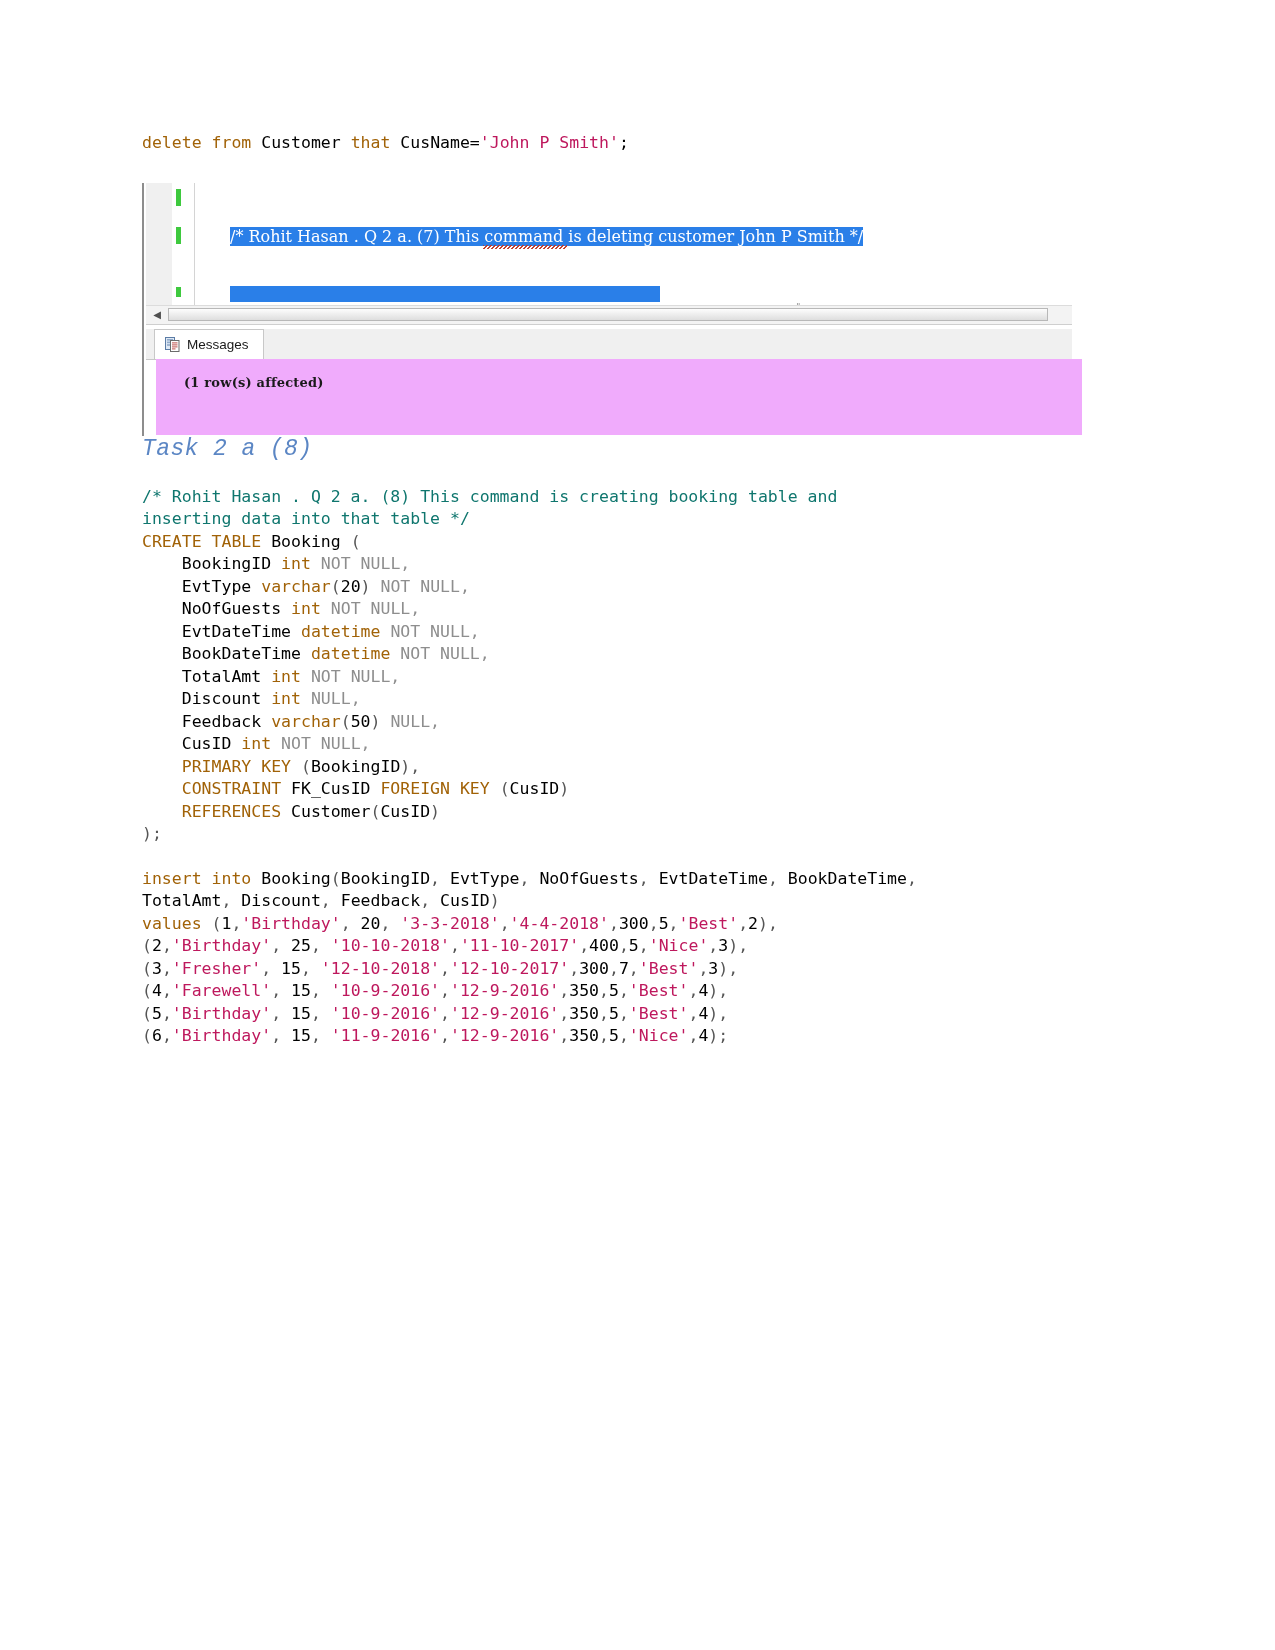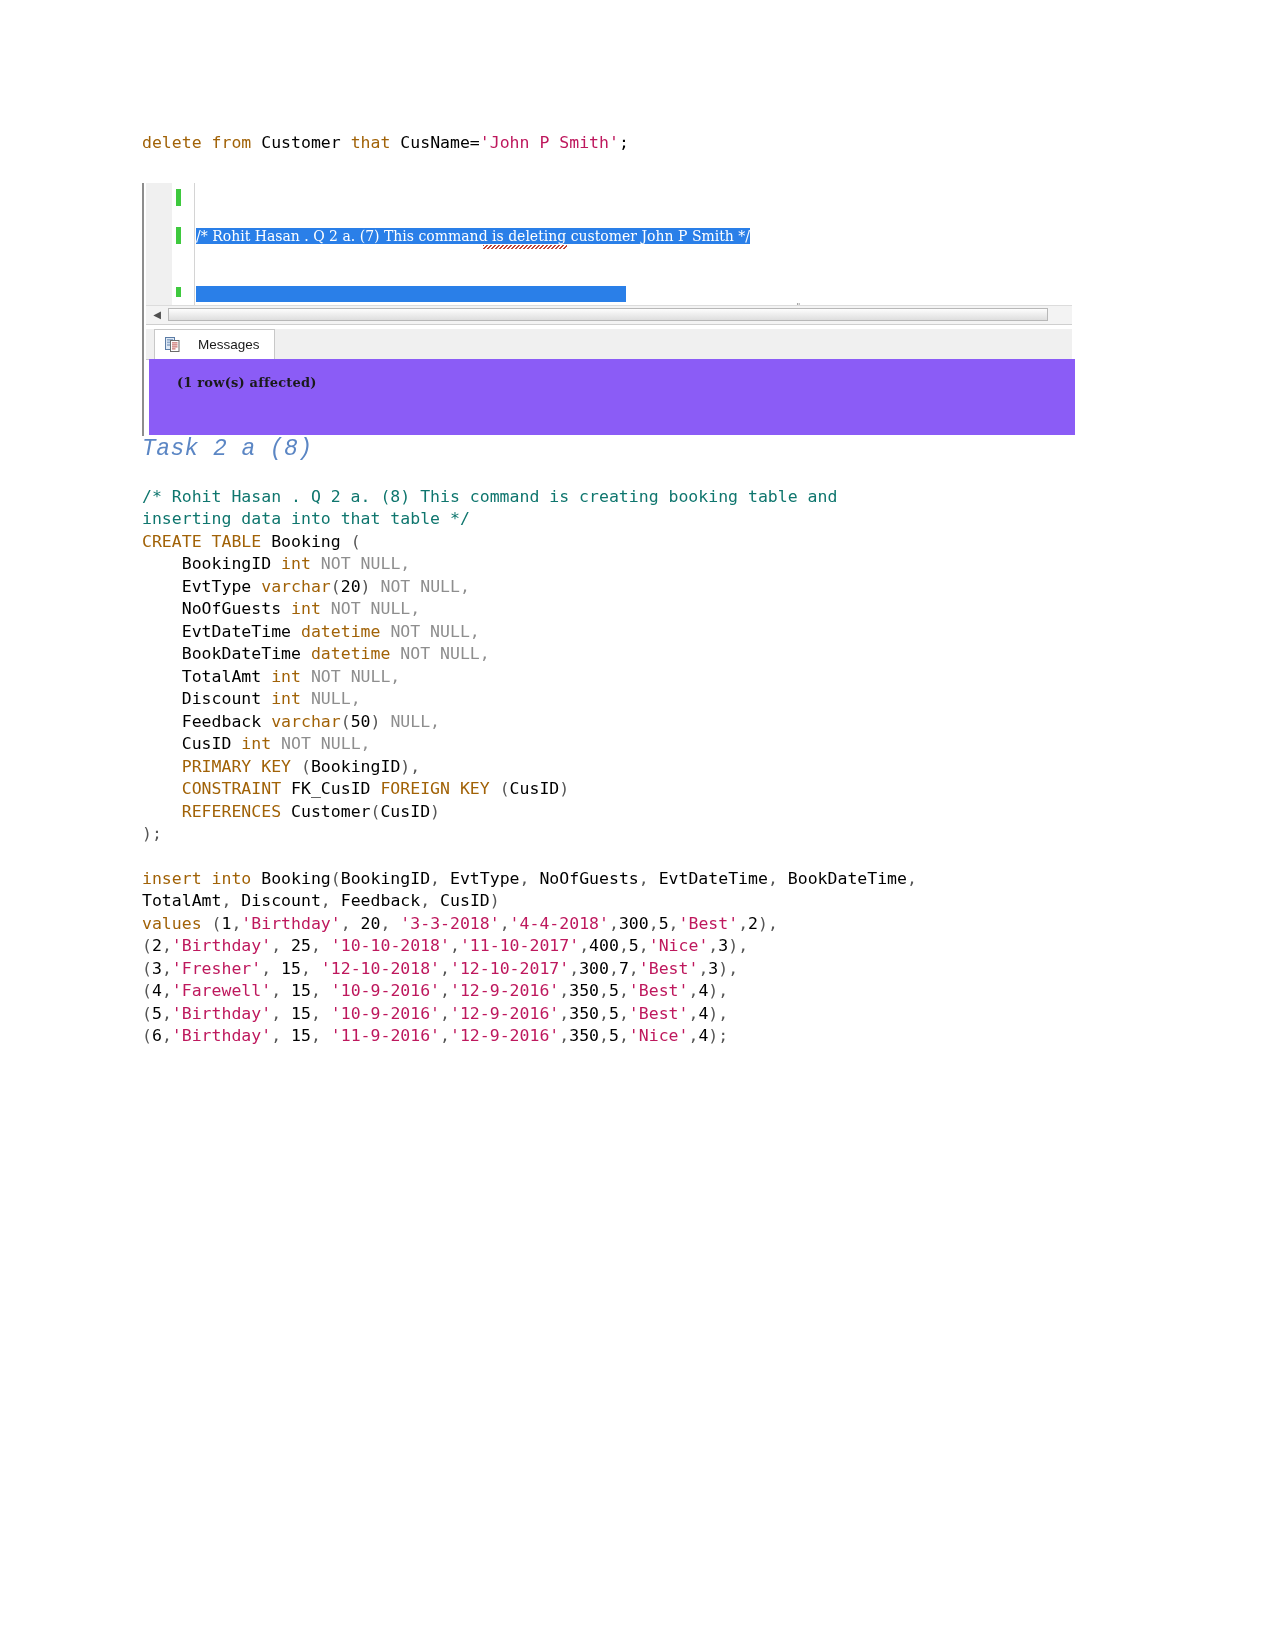--- a/index.html
+++ b/index.html
@@ -81,24 +81,25 @@
   .chg-bar {
     position: absolute;
     left: 30px;
     width: 5px;
     background: #3ec93e;
   }
   .ed-text {
     position: absolute;
     left: 50px; top: 6px;
     font-family: "DejaVu Serif", "Liberation Serif", serif;
-    font-size: 14px;
+    font-size: 16px;
     line-height: 19px;
     white-space: pre;
     color: #000;
+    padding-left: 34px;
   }
   .ed-line { height: 19px; }
   .sel {
     background: #2a7fe8;
     color: #ffffff;
   }
   .sel-blank {
     display: inline-block;
     background: #2a7fe8;
     width: 430px;
@@ -158,34 +159,34 @@
   .msg-tab {
     position: absolute;
     left: 8px; top: 0;
     height: 30px;
     padding: 0 14px 0 10px;
     background: #ffffff;
     border: 1px solid #c8c8c8;
     border-bottom: none;
     display: flex;
     align-items: center;
-    gap: 18px;
+    gap: 7px;
     box-sizing: border-box;
   }
   .msg-tab-label {
     font-family: "Liberation Sans", sans-serif;
     font-size: 13.5px;
     color: #1a1a1a;
   }
   .msg-icon { width: 15px; height: 16px; position: relative; }
   .ssms-results {
     position: absolute;
-    left: 5px; top: 176px;
+    left: 12px; top: 176px;
     width: 926px; height: 76px;
-    background: #8b5cf6;
+    background: #f0abfc;
   }
   .msg-text {
     position: absolute;
     left: 28px; top: 16px;
     font-family: "DejaVu Serif", "Liberation Serif", serif;
     font-weight: bold;
     font-size: 13px;
     color: #1a1a1a;
     white-space: pre;
     letter-spacing: .2px;

